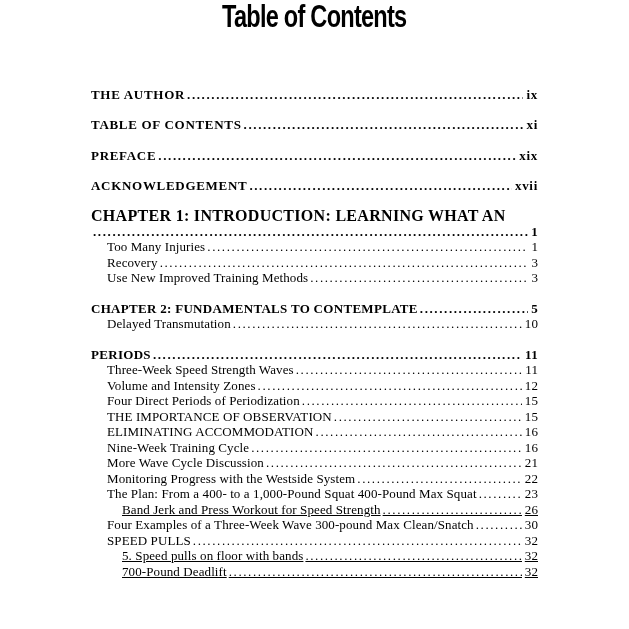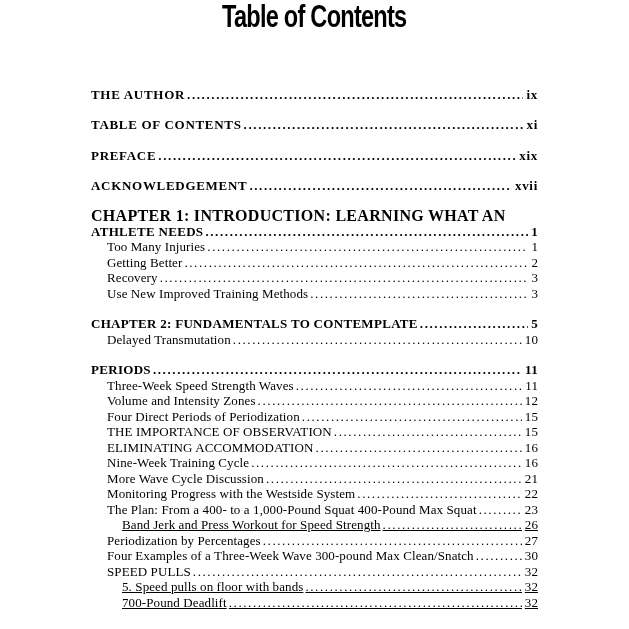--- a/index.html
+++ b/index.html
@@ -120,34 +120,28 @@
         <span class="pagenum">xix</span>
       </div>
       <div class="row front">
         <span class="label">ACKNOWLEDGEMENT</span>
         <span class="dots"></span>
         <span class="pagenum">xvii</span>
       </div>
       <div class="chapter-block">
         <div class="chapter-line">CHAPTER 1: INTRODUCTION: LEARNING WHAT AN</div>
         <div class="row chapter-row">
-          <span class="label">ATHLETE NEEDS</span>
           <span class="dots"></span>
           <span class="pagenum">1</span>
         </div>
       </div>
       <div class="row section indent-1">
         <span class="label">Too Many Injuries</span>
         <span class="dots"></span>
         <span class="pagenum">1</span>
-      </div>
-      <div class="row section indent-1">
-        <span class="label">Getting Better</span>
-        <span class="dots"></span>
-        <span class="pagenum">2</span>
       </div>
       <div class="row section indent-1">
         <span class="label">Recovery</span>
         <span class="dots"></span>
         <span class="pagenum">3</span>
       </div>
       <div class="row section indent-1">
         <span class="label">Use New Improved Training Methods</span>
         <span class="dots"></span>
         <span class="pagenum">3</span>
@@ -215,25 +209,20 @@
         <span class="label">The Plan: From a 400- to a 1,000-Pound Squat 400-Pound Max Squat</span>
         <span class="dots"></span>
         <span class="pagenum">23</span>
       </div>
       <div class="row section indent-2">
         <span class="label">Band Jerk and Press Workout for Speed Strength</span>
         <span class="dots"></span>
         <span class="pagenum">26</span>
       </div>
       <div class="row section indent-1">
-        <span class="label">Periodization by Percentages</span>
-        <span class="dots"></span>
-        <span class="pagenum">27</span>
-      </div>
-      <div class="row section indent-1">
         <span class="label">Four Examples of a Three-Week Wave 300-pound Max Clean/Snatch</span>
         <span class="dots"></span>
         <span class="pagenum">30</span>
       </div>
       <div class="row section indent-1">
         <span class="label">SPEED PULLS</span>
         <span class="dots"></span>
         <span class="pagenum">32</span>
       </div>
       <div class="row section indent-2">

